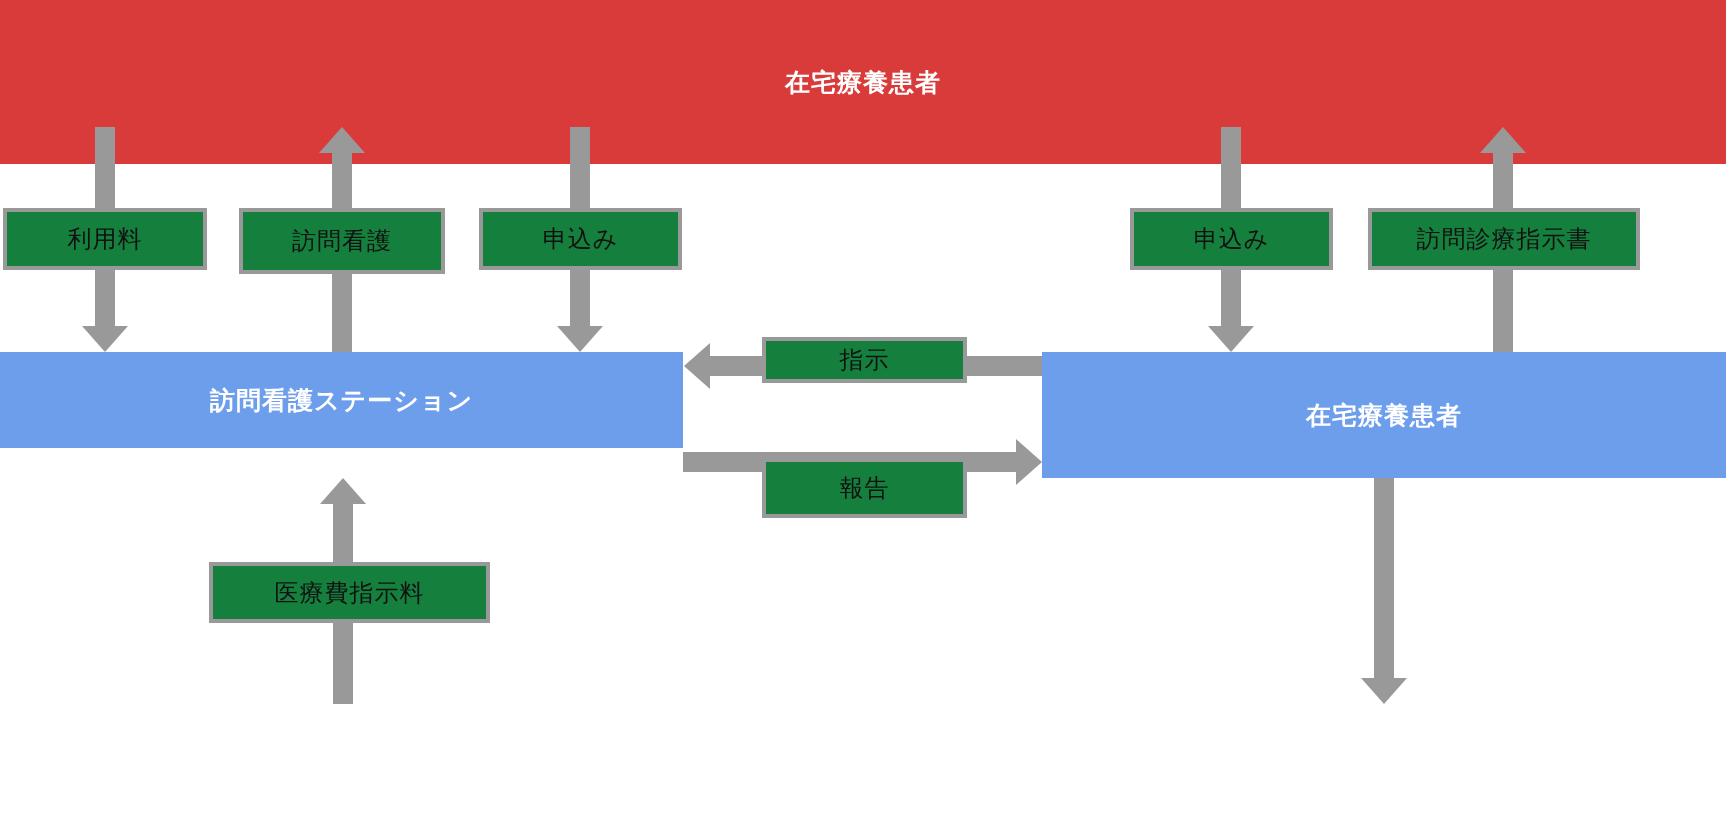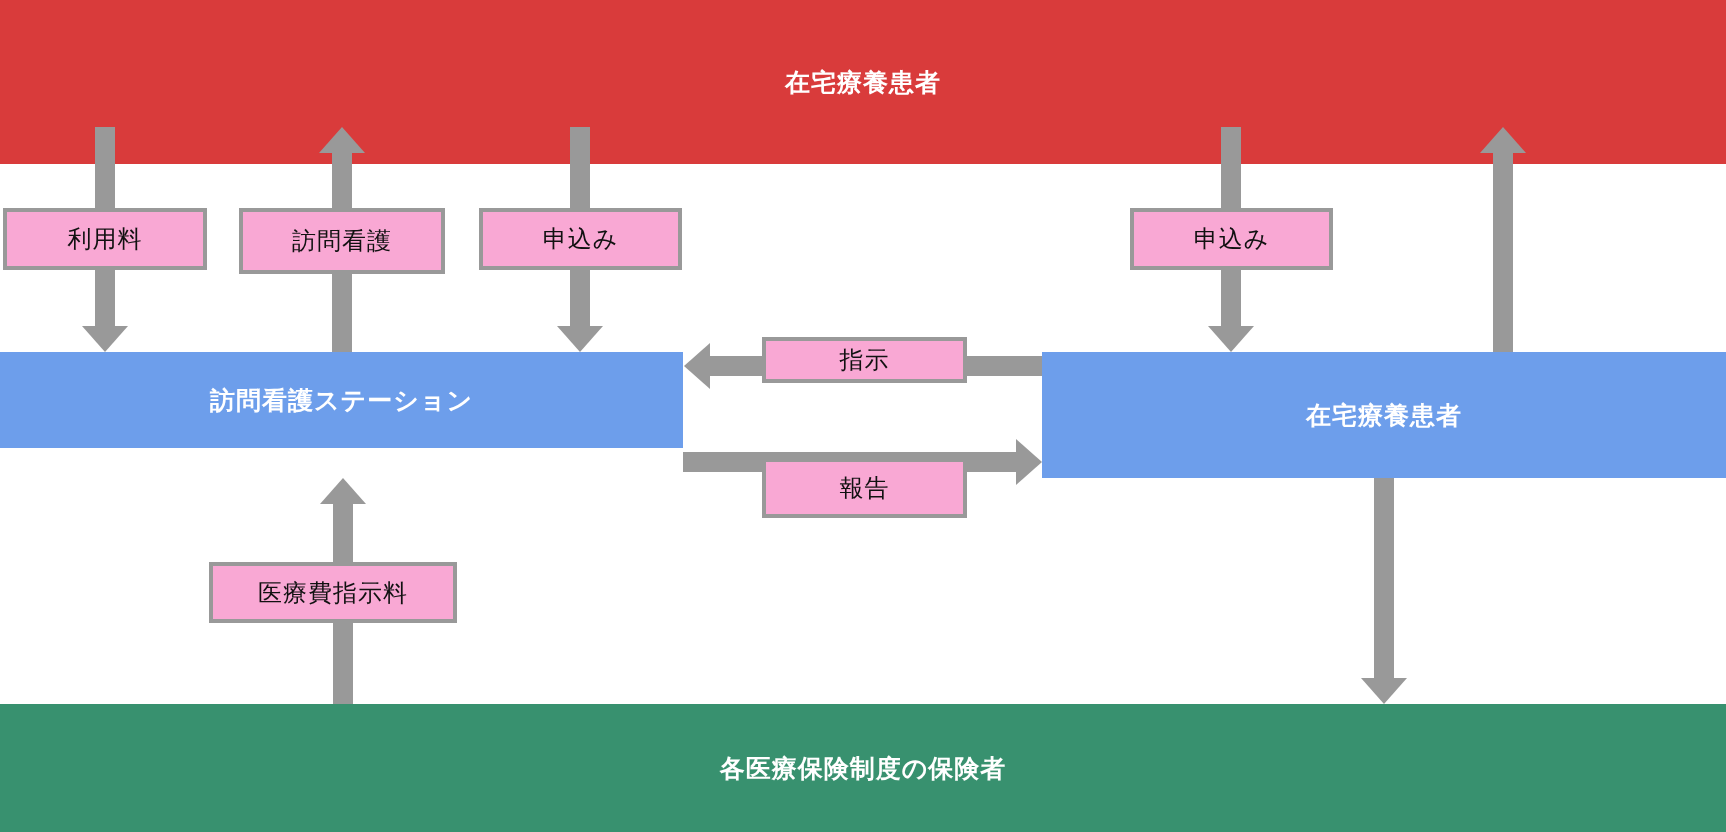--- a/index.html
+++ b/index.html
@@ -21,32 +21,32 @@
     color: #ffffff; font-weight: bold; font-size: 25px; letter-spacing: 1px;
   }
   .band-patient { left: 0; top: 0; width: 1726px; height: 164px; background: var(--patient-red); }
   .node-station { left: 0; top: 352px; width: 683px; height: 96px; background: var(--node-blue); }
   .node-doctor  { left: 1042px; top: 352px; width: 684px; height: 126px; background: var(--node-blue); }
   .band-insurer { left: 0; top: 704px; width: 1726px; height: 128px; background: var(--insurer-green); }
 
   
   .labelbox {
     position: absolute; z-index: 3;
-    background: #f9a8d4; border: 4px solid var(--arrow-gray);
+    background: #15803d; border: 4px solid var(--arrow-gray);
     display: flex; align-items: center; justify-content: center;
     color: var(--box-text); font-size: 24px; letter-spacing: 1px; white-space: nowrap;
   }
   .lb-usage      { left: 3px;    top: 208px; width: 204px; height: 62px; }
   .lb-nursing    { left: 239px;  top: 208px; width: 206px; height: 66px; }
   .lb-apply-l    { left: 479px;  top: 208px; width: 203px; height: 62px; }
   .lb-apply-r    { left: 1130px; top: 208px; width: 203px; height: 62px; }
   .lb-directive  { left: 1368px; top: 208px; width: 272px; height: 62px; }
   .lb-instruction{ left: 762px;  top: 337px; width: 205px; height: 46px; }
   .lb-report     { left: 762px;  top: 458px; width: 205px; height: 60px; }
-  .lb-medfee     { left: 209px;  top: 562px; width: 248px; height: 61px; }
+  .lb-medfee     { left: 209px;  top: 562px; width: 281px; height: 61px; }
   .lb-nursefee   { left: 1183px; top: 562px; width: 404px; height: 61px; }
 
   
   .arrow { position: absolute; z-index: 2; }
   .arrow .shaft { position: absolute; background: var(--arrow-gray); }
   .arrow .head { position: absolute; width: 0; height: 0; }
 
   .arrow.v { width: 46px; }
   .arrow.v .shaft { left: 13px; width: 20px; top: 0; bottom: 0; }
   .arrow.v.head-down .shaft { bottom: 22px; }
@@ -95,23 +95,20 @@
 
   <div class="band band-patient">
     <span>在宅療養患者</span>
   </div>
   <div class="node node-station">
     <span>訪問看護ステーション</span>
   </div>
   <div class="node node-doctor">
     <span>在宅療養患者</span>
   </div>
-  <div class="band band-insurer">
-    <span>各医療保険制度の保険者</span>
-  </div>
 
   <div class="arrow v head-down ar-usage">
     <div class="shaft"></div>
     <div class="head"></div>
   </div>
   <div class="arrow v head-up ar-nursing">
     <div class="shaft"></div>
     <div class="head"></div>
   </div>
   <div class="arrow v head-down ar-apply-l">
@@ -148,20 +145,23 @@
   </div>
   <div class="labelbox lb-nursing">
     <span>訪問看護</span>
   </div>
   <div class="labelbox lb-apply-l">
     <span>申込み</span>
   </div>
   <div class="labelbox lb-apply-r">
     <span>申込み</span>
   </div>
+  <div class="labelbox lb-directive">
+    <span>訪問診療指示書</span>
+  </div>
   <div class="labelbox lb-instruction">
     <span>指示</span>
   </div>
   <div class="labelbox lb-report">
     <span>報告</span>
   </div>
   <div class="labelbox lb-medfee">
     <span>医療費指示料</span>
   </div>
 

